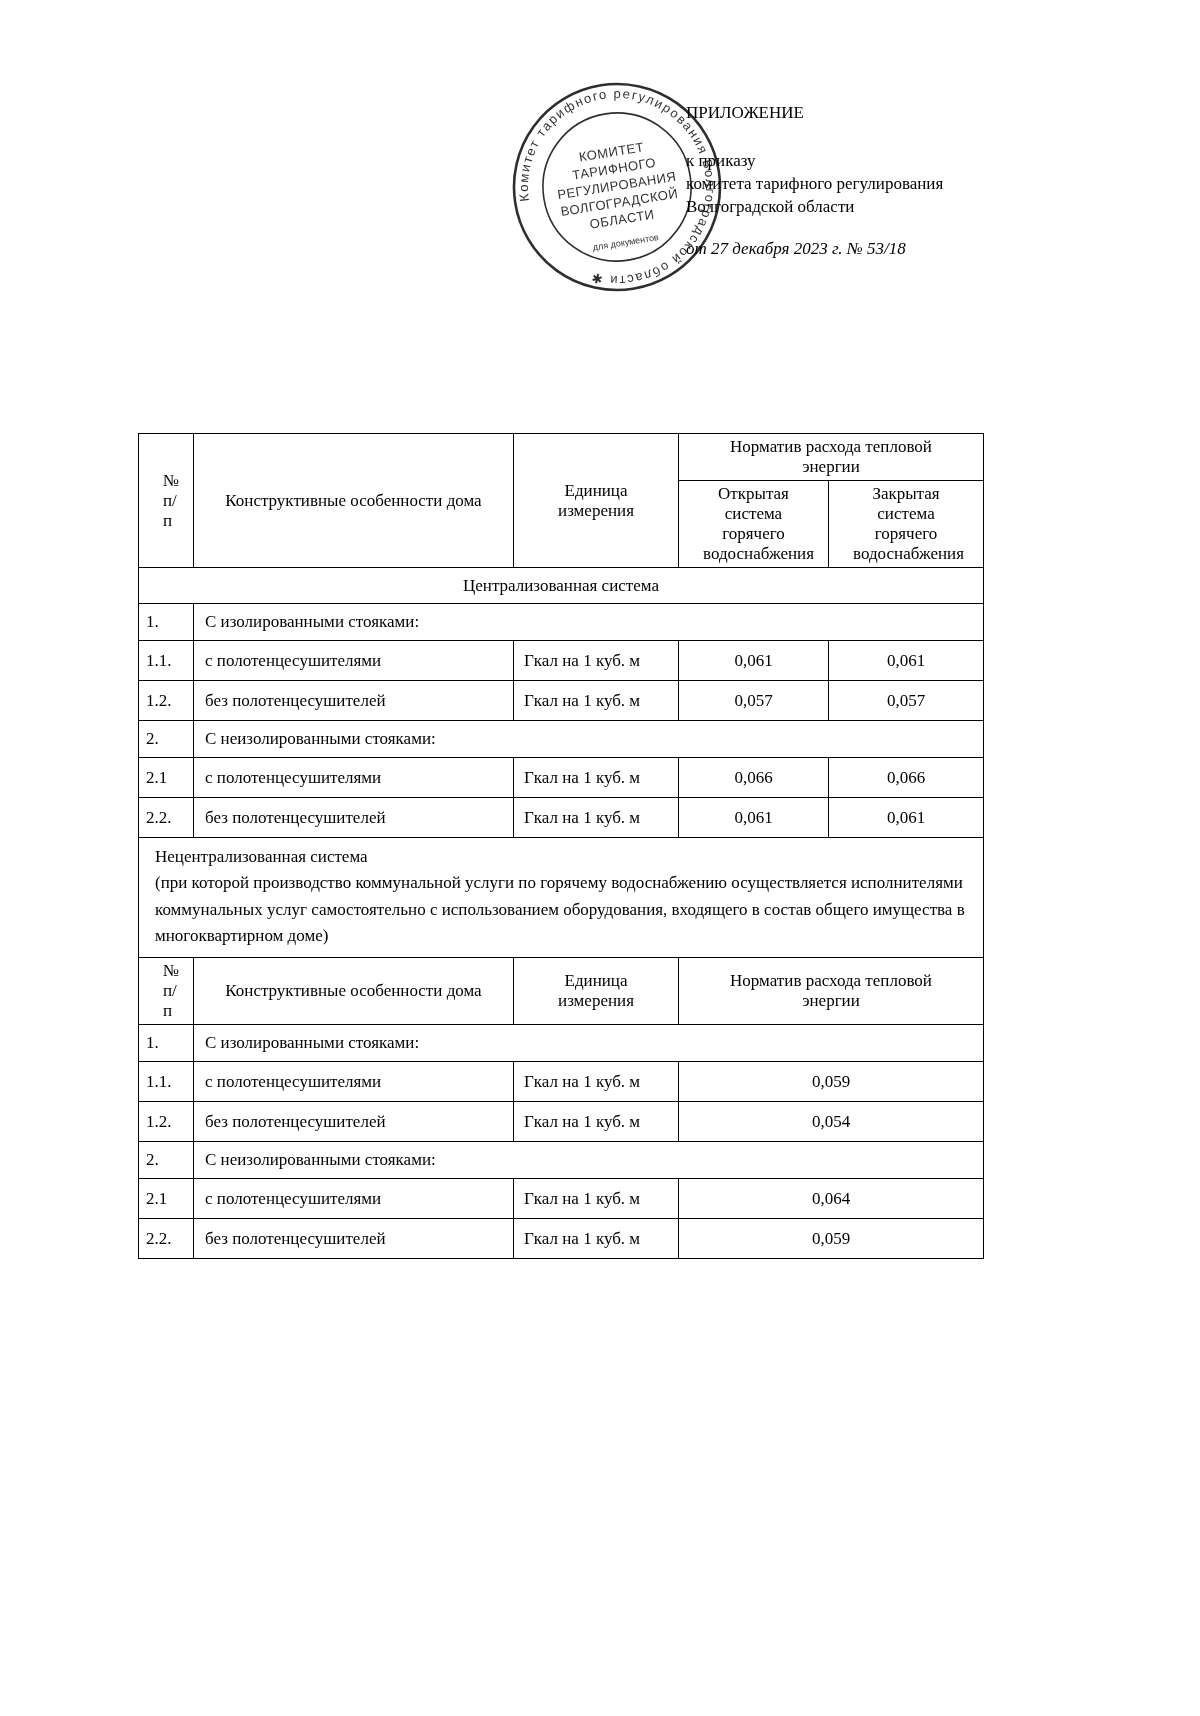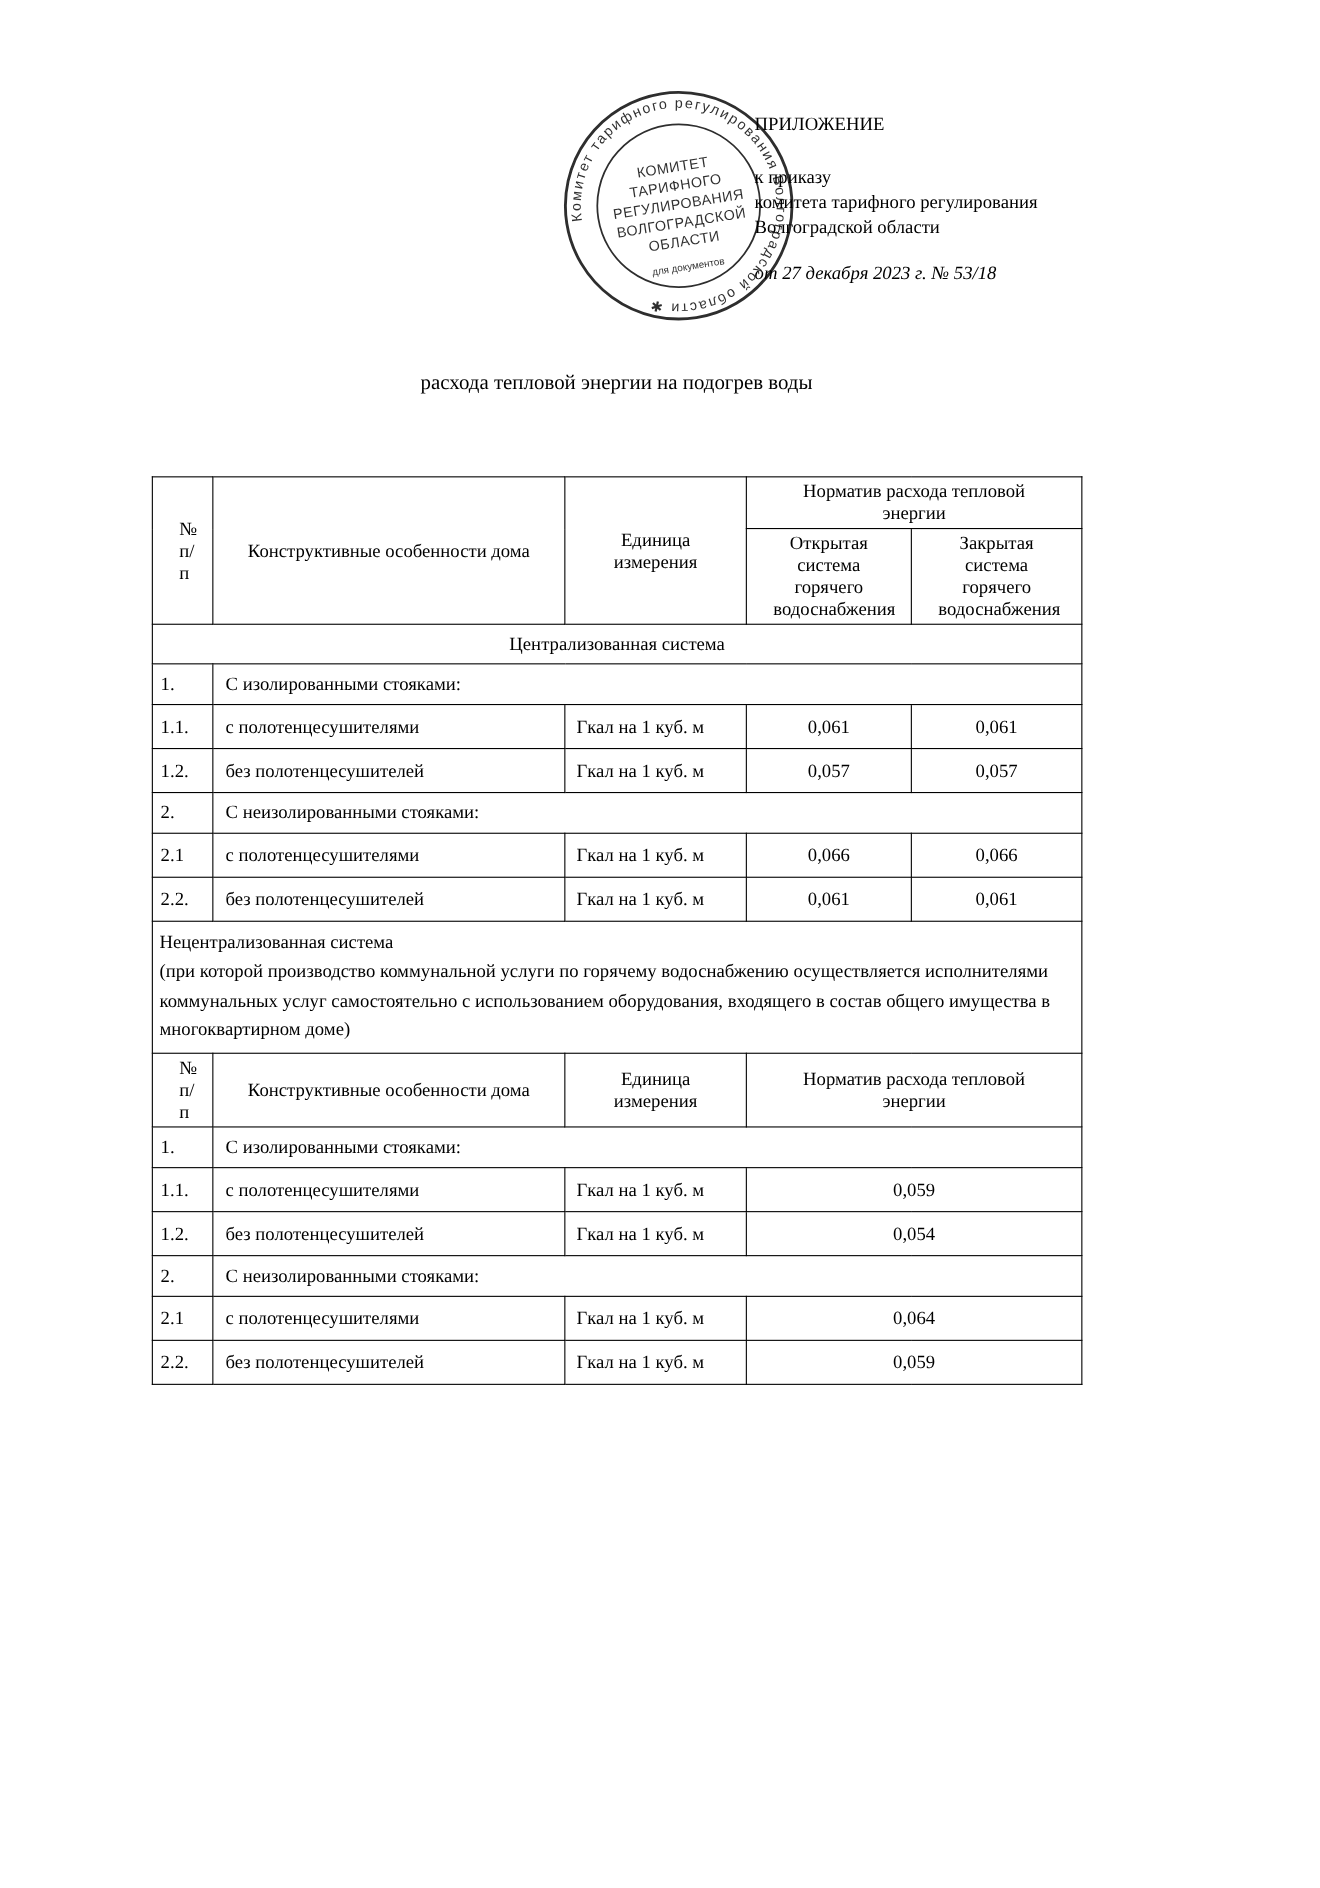--- a/index.html
+++ b/index.html
@@ -76,21 +76,21 @@
   .norm-table .pre { white-space: pre-line; }
   .norm-table .num { padding-left: 7px; }
   .norm-table .feature { padding-left: 11px; }
   .norm-table .unit { padding-left: 10px; }
   .norm-table .val { text-align: center; }
   .norm-table .section-center { text-align: center; height: 36px; }
   .norm-table .row-span { height: 37px; }
   .norm-table .row-data { height: 40px; }
   .norm-table .bigtext {
     text-align: left;
-    padding: 6px 10px 8px 6px;
+    padding: 6px 10px 8px 16px;
     line-height: 1.55;
     height: 112px;
     vertical-align: top;
   }
   .norm-table .hdr1 { height: 24px; }
   .norm-table .hdr2 { height: 64px; vertical-align: middle; }
   .norm-table .hdr-b { height: 44px; }
 </style>
 </head>
 <body>
@@ -116,21 +116,20 @@
 
   <div class="annex">
     <div class="a1">ПРИЛОЖЕНИЕ</div>
     <div class="a2">к приказу</div>
     <div class="a3">комитета тарифного регулирования</div>
     <div class="a4">Волгоградской области</div>
     <div class="a5">от 27 декабря 2023 г. № 53/18</div>
   </div>
 
   <div class="doc-title">
-    <div class="t2">расхода тепловой энергии на подогрев воды</div>
   </div>
 
   <table class="norm-table">
     <colgroup>
       <col style="width:55px">
         <col style="width:320px">
         <col style="width:165px">
         <col style="width:150px">
         <col style="width:155px">
     </colgroup>

